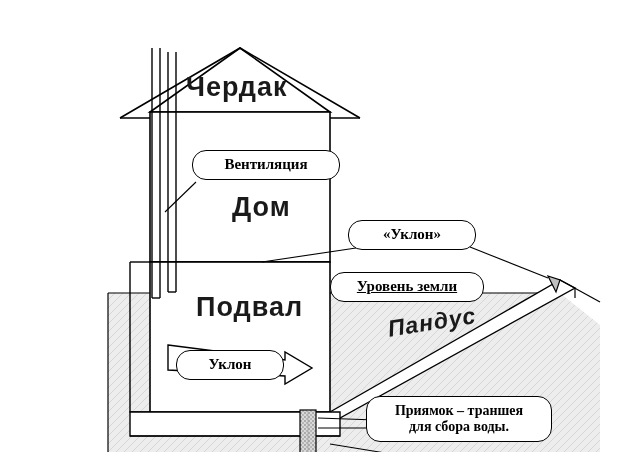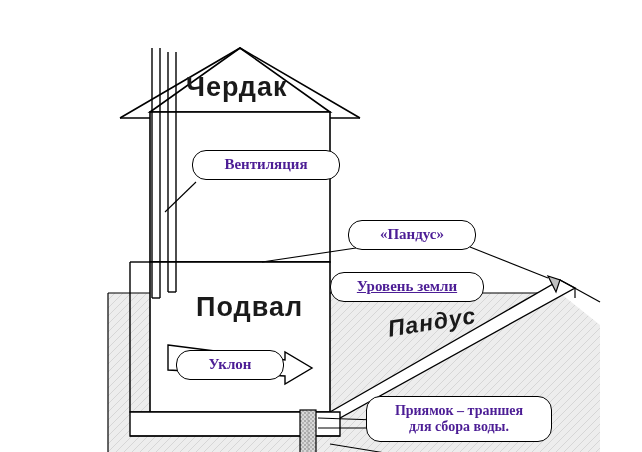--- a/index.html
+++ b/index.html
@@ -26,21 +26,21 @@
     height: 452px;
   }
   .label {
     position: absolute;
     box-sizing: border-box;
     background: #ffffff;
     border: 1px solid #000000;
     border-radius: 14px;
     font-family: "Liberation Serif", serif;
     font-weight: bold;
-    color: #4c1d95;
+    color: #000000;
     text-align: center;
     display: flex;
     align-items: center;
     justify-content: center;
     line-height: 1.15;
     white-space: pre-line;
   }
   .plain {
     position: absolute;
     font-family: "Liberation Sans", sans-serif;
@@ -152,28 +152,29 @@
       <line x1="470" y1="207" x2="548" y2="238"></line>
       <line x1="376" y1="380" x2="318" y2="378"></line>
       <line x1="376" y1="388" x2="318" y2="388"></line>
       <line x1="416" y1="418" x2="330" y2="404"></line>
       <line x1="416" y1="424" x2="312" y2="440"></line>
     </g>
   </svg>
 
   <div class="plain attic-text" style="left:186px; top:32px;">Чердак</div>
 
+  <div class="plain house-text" style="left:232px; top:152px;">Дом</div>
 
   <div class="plain basement-text" style="left:196px; top:252px;">Подвал</div>
 
   <div class="plain ramp-text" style="left:386px; top:276px;">Пандус</div>
 
   <div class="label lbl-ventilation" style="left:192px; top:110px; width:148px; height:30px;">Вентиляция</div>
 
-  <div class="label lbl-threshold" style="left:348px; top:180px; width:128px; height:30px;">«Пандус»</div>
+  <div class="label lbl-threshold" style="left:348px; top:180px; width:128px; height:30px;">«Уклон»</div>
 
   <div class="label lbl-ground" style="left:330px; top:232px; width:154px; height:30px;">Уровень земли</div>
 
   <div class="label lbl-slope" style="left:176px; top:310px; width:108px; height:30px;text-align:center;">Уклон</div>
 
   <div class="label lbl-pit" style="left:366px; top:356px; width:186px; height:46px;">Приямок – траншея
 для сбора воды.</div>
 
 
 </div>

